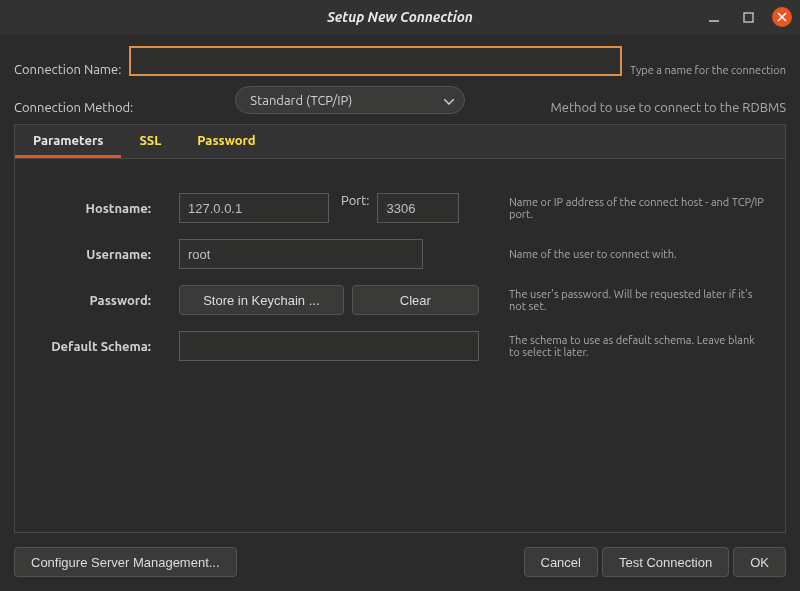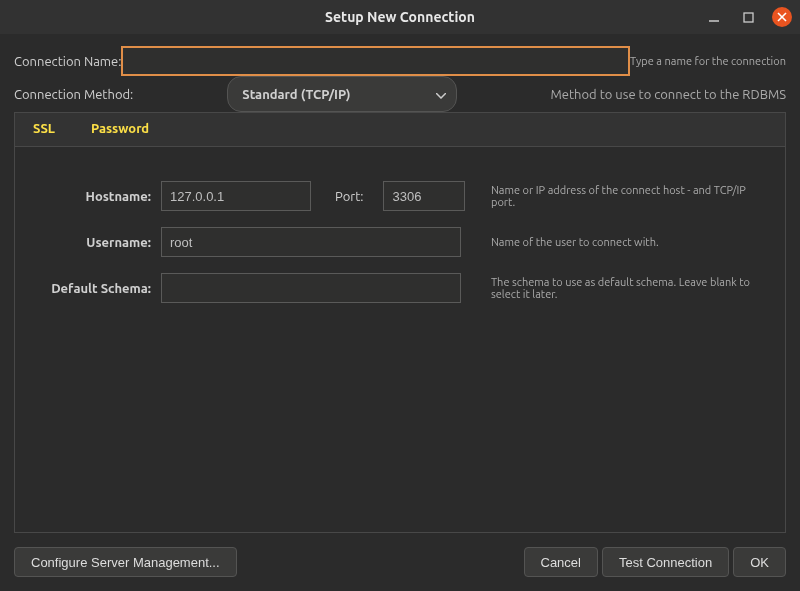--- a/index.html
+++ b/index.html
@@ -22,20 +22,21 @@
       position: relative;
     }
     .titlebar-title {
       position: absolute;
       left: 0; right: 0;
       text-align: center;
       font-weight: 600;
       color: #e8e8e8;
       font-size: 14px;
       pointer-events: none;
+      font-style: italic;
     }
     .winctrls {
       margin-left: auto;
       display: flex;
       gap: 14px;
       align-items: center;
     }
     .win-btn {
       width: 20px;
       height: 20px;
@@ -61,21 +62,23 @@
     .win-close svg { width: 10px; height: 10px; }
     
     .content {
       padding: 12px 14px 14px 14px;
       height: calc(100% - 34px);
       display: flex;
       flex-direction: column;
     }
     .row {
       display: flex;
-      align-items: center;
+      align-items: flex-end;
+      gap: 8px;
+      margin-bottom: 10px;
     }
     .label {
       color: #d0d0d0;
       font-size: 13px;
       white-space: nowrap;
     }
     input[type=text].field {
       background: #2f2f2e;
       border: 1px solid #5a5a59;
       color: #bfbfbf;
@@ -91,31 +94,30 @@
       height: 32px;
     }
     .hint-text {
       color: #aaa;
       font-size: 11px;
       white-space: nowrap;
     }
     
     .select-wrap {
       position: relative;
-      height: 36px;
+      height: 28px;
       min-width: 230px;
       background: #3a3a39;
       border: 1px solid #545453;
       border-radius: 14px;
       display: flex;
       align-items: center;
       padding: 0 30px 0 14px;
       margin-left: 94px;
       cursor: pointer;
-      font-weight: bold;
     }
     .select-wrap .chev {
       position: absolute;
       right: 10px;
       top: 50%;
       transform: translateY(-50%);
     }
     .method-hint {
       margin-left: auto;
       color: #aaa;
@@ -162,22 +164,23 @@
     .form-label {
       width: 118px;
       text-align: right;
       color: #d0d0d0;
       font-size: 13px;
       font-weight: bold;
     }
     .inputs-cell {
       width: 300px;
       display: flex;
-      gap: 20px;
-      align-items: center;
+      gap: 8px;
+      align-items: flex-start;
+      margin-left: 18px;
     }
     .desc-cell {
       flex: 1;
       font-size: 11px;
       color: #aaa;
       padding-left: 20px;
     }
     .btn {
       height: 30px;
       background: #3a3a39;
@@ -193,21 +196,21 @@
     }
     .footer {
       display: flex;
       align-items: center;
       gap: 4px;
       padding-top: 14px;
     }
     .footer .spacer { flex: 1; }
     input.hn { width: 150px; }
     input.port { width: 82px; }
-    input.user { width: 300px; }
+    input.user { width: 244px; }
     input.schema { width: 300px; }
   </style>
 </head>
 <body>
 
 <div class="titlebar">
   <div class="titlebar-title">Setup New Connection</div>
   <div class="winctrls">
     <span class="win-btn">
       <svg width="12" height="12" viewBox="0 0 12 12">
@@ -244,20 +247,23 @@
         <svg width="10" height="6" viewBox="0 0 10 6">
             <path d="M0 0 L5 5 L10 0" fill="none" stroke="#ccc" stroke-width="1.5"></path>
           </svg>
       </span>
     </div>
     <span class="method-hint">Method to use to connect to the RDBMS</span>
   </div>
 
   <div class="tabs-container">
     <div class="tabs-bar">
+      <div class="tab active">
+          <span>Parameters</span>
+        </div>
       <div class="tab">
           <span>SSL</span>
         </div>
       <div class="tab">
           <span>Password</span>
         </div>
     </div>
     <div class="tab-body">
 
       <div class="form-row">
@@ -271,20 +277,32 @@
       </div>
 
       <div class="form-row">
         <div class="form-label">Username:</div>
         <div class="inputs-cell">
           <input type="text" class="field user" value="root" style="">
         </div>
         <div class="desc-cell">Name of the user to connect with.</div>
       </div>
 
+      <div class="form-row">
+        <div class="form-label">Password:</div>
+        <div class="inputs-cell">
+          <button class="btn" style="flex:1.4">
+              <span>Store in Keychain ...</span>
+            </button>
+          <button class="btn" style="flex:1">
+              <span>Clear</span>
+            </button>
+        </div>
+        <div class="desc-cell">The user's password. Will be requested later if it's not set.</div>
+      </div>
 
       <div class="form-row">
         <div class="form-label">Default Schema:</div>
         <div class="inputs-cell">
           <input type="text" class="field schema" value="" style="">
         </div>
         <div class="desc-cell">The schema to use as default schema. Leave blank to select it later.</div>
       </div>
 
     </div>

